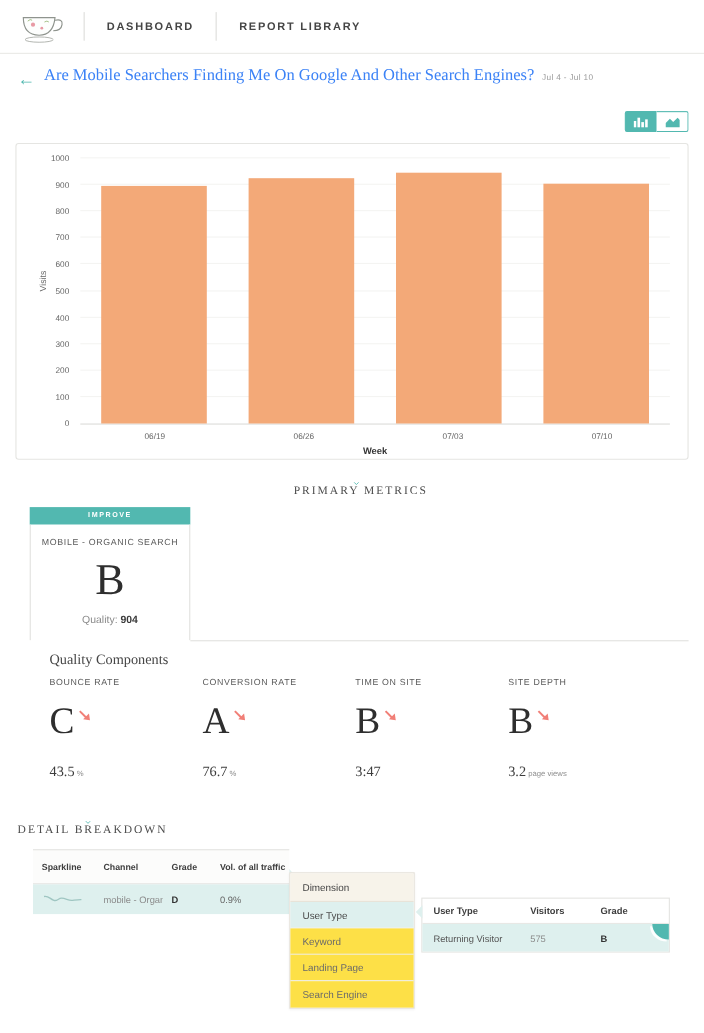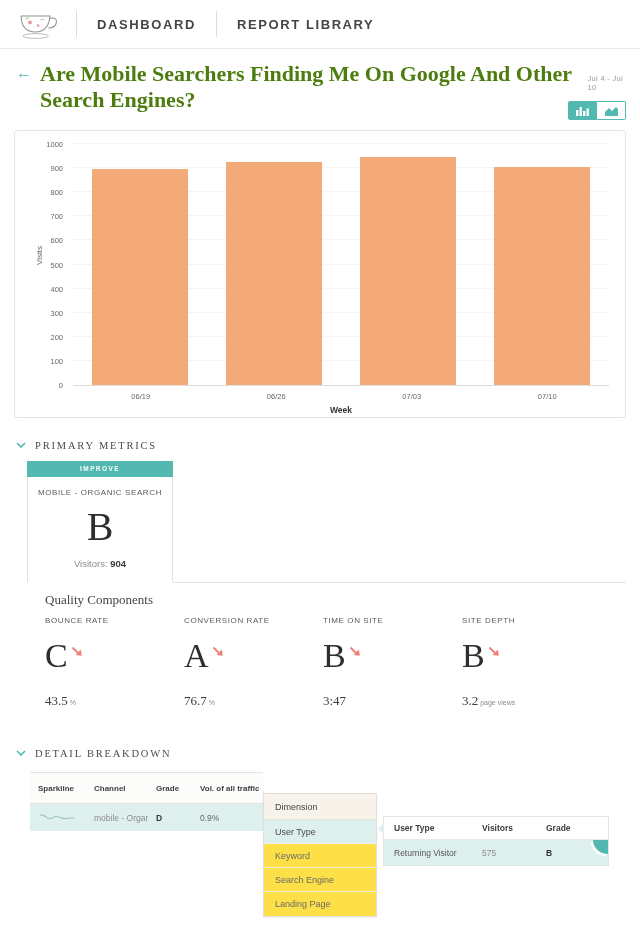--- a/index.html
+++ b/index.html
@@ -4,26 +4,26 @@
 <style>
   * { margin:0; padding:0; box-sizing:border-box; }
   html,body { background:#fff; }
   body { font-family:"Liberation Sans", sans-serif; color:#3f3f3f; }
   .page { position:relative; width:640px; height:939px; background:#fff; overflow:hidden; }
 
   
   .topbar { display:flex; align-items:center; height:49px; padding-left:14px; border-bottom:1px solid #e9e9e6; }
   .logo { width:48px; height:36px; }
   .nav-divider { width:1px; height:26px; background:#ddddda; margin:0 14px; }
-  .nav-item { font-size:13px; letter-spacing:1.6px; font-weight:700; color:#454545; padding:6px 6px; cursor:pointer; }
+  .nav-item { font-size:10px; letter-spacing:1.6px; font-weight:700; color:#454545; padding:6px 6px; cursor:pointer; }
 
   
   .title-bar { display:flex; align-items:baseline; margin:12px 16px 0; height:24px; }
   .back-arrow { color:#52b8b0; font-size:16px; font-weight:700; margin-right:8px; cursor:pointer; line-height:1; align-self:center; }
-  .report-title { font-family:"Liberation Serif", serif; font-size:22px; font-weight:700; color:#4d7c0f; }
+  .report-title { font-family:"Liberation Serif", serif; font-size:15px; font-weight:400; color:#3b82f6; }
   .date-range { font-size:7.5px; color:#9a9a9a; margin-left:7px; letter-spacing:.3px; }
 
   
   .toggle-row { display:flex; justify-content:flex-end; margin:16px 14px 0; height:19px; }
   .chart-toggle { width:29px; height:19px; border:1px solid #52b8b0; display:flex; align-items:center; justify-content:center; cursor:pointer; background:#fff; }
   .chart-toggle.active { background:#52b8b0; }
   .chart-toggle:first-child { border-radius:2px 0 0 2px; }
   .chart-toggle:last-child { border-radius:0 2px 2px 0; border-left:none; }
 
   
@@ -33,21 +33,21 @@
   .gridline { position:absolute; left:0; right:0; height:1px; background:#f4f4f2; }
   .ytick { position:absolute; right:100%; transform:translateY(50%); padding-right:10px; font-size:7.5px; color:#666; white-space:nowrap; }
   .bars { position:absolute; left:0; right:0; top:0; bottom:0; display:flex; }
   .bar-slot { flex:1; display:flex; align-items:flex-end; justify-content:center; }
   .bar { width:71%; background:#f3a978; cursor:pointer; }
   .x-labels { position:absolute; left:58px; right:10px; top:261px; display:flex; }
   .x-label { flex:1; text-align:center; font-size:7.5px; color:#666; }
   .x-axis-title { position:absolute; left:58px; right:16px; top:274px; text-align:center; font-size:8.5px; font-weight:700; color:#333; }
 
   
-  .section-header { display:flex; align-items:center; margin:20px 0 0 16px; height:14px; cursor:pointer; }
+  .section-header { display:flex; align-items:center; margin:20px 0 0 16px; height:14px; cursor:pointer;flex-direction:column; }
   .section-header .chev { margin-right:9px; }
   .section-title { font-family:"Liberation Serif", serif; font-size:10.5px; letter-spacing:1.8px; color:#4c4c4c; }
 
   
   .metric-tab { width:146px; margin:9px 0 0 27px; }
   .metric-tab .badge { height:16px; background:#52b8b0; color:#fff; font-size:6.5px; font-weight:700; letter-spacing:1.4px; text-align:center; line-height:16px; }
   .metric-tab .tab-body { height:105px; background:#fff; border-left:1px solid #e2e2df; border-right:1px solid #e2e2df; text-align:center; padding-top:11px; cursor:pointer; }
   .metric-channel { font-size:8px; letter-spacing:.6px; color:#5a5a5a; }
   .metric-grade { font-family:"Liberation Serif", serif; font-size:40px; color:#2e2e2e; line-height:1; margin-top:10px; }
   .metric-visitors { font-size:9.5px; color:#8a8a8a; margin-top:11px; }
@@ -196,21 +196,21 @@
       </svg>
     <span class="section-title">PRIMARY METRICS</span>
   </div>
 
   <div class="metric-tab">
     <div class="badge">IMPROVE</div>
     <div class="tab-body">
       <div class="metric-channel">MOBILE - ORGANIC SEARCH</div>
       <div class="metric-grade">B</div>
       <div class="metric-visitors">
-        <span>Visitors:</span>
+        <span>Quality:</span>
         <b>904</b>
       </div>
     </div>
   </div>
 
   <div class="qc-panel">
     <div class="qc-title">Quality Components</div>
     <div class="qc-row" id="qc-row">
         <div class="qc-item">
           <div class="qc-label">BOUNCE RATE</div>
@@ -285,22 +285,22 @@
         <div class="d-cell d-vol">0.9%</div>
       </div>
     </div>
     <div class="row-pointer"></div>
 
     <div class="dim-menu">
       <div class="dim-header">Dimension</div>
       <div id="dim-items">
           <div class="dim-item selected">User Type</div>
           <div class="dim-item">Keyword</div>
+          <div class="dim-item">Landing Page</div>
           <div class="dim-item">Search Engine</div>
-          <div class="dim-item">Landing Page</div>
         </div>
     </div>
 
     <div class="sub-table">
       <div class="st-head">
         <div class="st-cell">User Type</div>
         <div class="st-cell">Visitors</div>
         <div class="st-cell">Grade</div>
       </div>
       <div id="st-rows">

